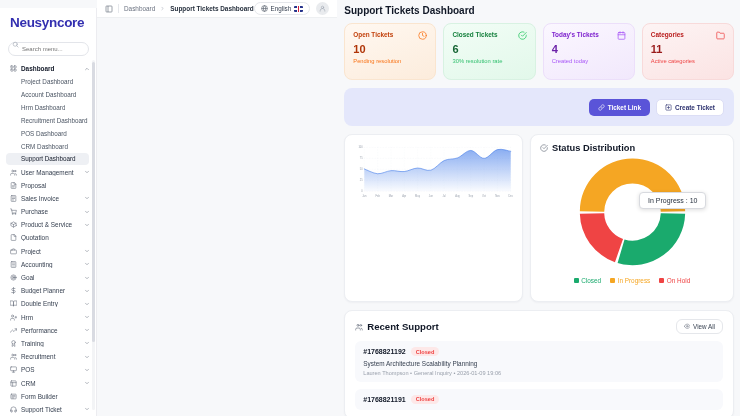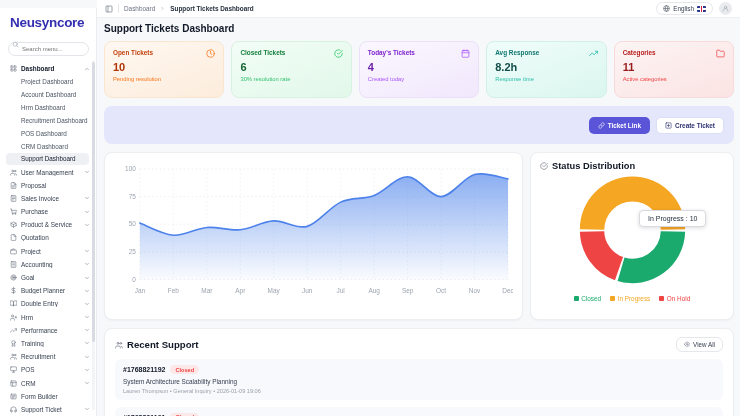--- a/index.html
+++ b/index.html
@@ -22,21 +22,21 @@
   .nav-item.active .nav-label { font-weight:bold; color:#111827; }
   .chev { width:6px !important; height:6px !important; color:#9ca3af; margin-left:auto; flex:none; }
   .sub-item { height:12.9px; display:flex; align-items:center; padding-left:15px; margin:0 7px 0 6px; border-radius:4px; cursor:pointer; }
   .sub-label { font-size:6.3px; color:#4b5563; white-space:nowrap; overflow:hidden; text-overflow:ellipsis; }
   .sub-item.active { background:#eef0f4; }
   .sub-item.active .sub-label { color:#111827; }
   .sb-scroll { position:absolute; top:52px; right:1px; width:3px; bottom:6px; background:#f3f4f6; border-radius:2px; }
   .sb-thumb { position:absolute; top:2px; left:0; width:3px; height:80%; background:#d9dbe2; border-radius:2px; }
 
   
-  .main { flex:1; display:flex; flex-direction:column; overflow:hidden; }
+  .main { flex:1; display:flex; flex-direction:row; overflow:hidden; }
   .topbar { height:18px; background:#fff; border-bottom:1px solid #eef0f2; display:flex; align-items:center; padding:0 8px; flex:none; }
   .tb-left { display:flex; align-items:center; gap:5px; }
   .panel-ic { width:8px; height:8px; color:#6b7280; cursor:pointer; }
   .tb-div { width:1px; height:9px; background:#e5e7eb; }
   .crumb { font-size:6.4px; color:#6b7280; cursor:pointer; }
   .crumb.current { color:#1f2937; font-weight:bold; cursor:default; }
   .crumb-sep { width:5px; height:5px; color:#9ca3af; }
   .tb-right { margin-left:auto; display:flex; align-items:center; gap:6px; }
   .lang-btn { display:flex; align-items:center; gap:3px; border:1px solid #e5e7eb; border-radius:9px; height:13px; padding:0 6px; background:#fff; cursor:pointer; }
   .lang-btn .ic { width:7px; height:7px; color:#4b5563; }
@@ -436,31 +436,20 @@
               <span class="stat-label">Today's Tickets</span>
               <svg class="ic " viewBox="0 0 24 24" fill="none" stroke="currentColor" stroke-width="2" stroke-linecap="round" stroke-linejoin="round">
                 <rect x="3" y="4" width="18" height="18" rx="2"></rect>
                 <line x1="16" y1="2" x2="16" y2="6"></line>
                 <line x1="8" y1="2" x2="8" y2="6"></line>
                 <line x1="3" y1="10" x2="21" y2="10"></line>
               </svg>
             </div>
      <div class="stat-value">4</div>
      <div class="stat-sub">Created today</div>
-   </div>
-          <div class="stat-card t-teal">
-     <div class="stat-top">
-              <span class="stat-label">Avg Response</span>
-              <svg class="ic " viewBox="0 0 24 24" fill="none" stroke="currentColor" stroke-width="2" stroke-linecap="round" stroke-linejoin="round">
-                <polyline points="23 6 13.5 15.5 8.5 10.5 1 18"></polyline>
-                <polyline points="17 6 23 6 23 12"></polyline>
-              </svg>
-            </div>
-     <div class="stat-value">8.2h</div>
-     <div class="stat-sub">Response time</div>
    </div>
           <div class="stat-card t-red">
      <div class="stat-top">
               <span class="stat-label">Categories</span>
               <svg class="ic " viewBox="0 0 24 24" fill="none" stroke="currentColor" stroke-width="2" stroke-linecap="round" stroke-linejoin="round">
                 <path d="M22 19a2 2 0 0 1-2 2H4a2 2 0 0 1-2-2V5a2 2 0 0 1 2-2h5l2 3h9a2 2 0 0 1 2 2z"></path>
               </svg>
             </div>
      <div class="stat-value">11</div>
      <div class="stat-sub">Active categories</div>

